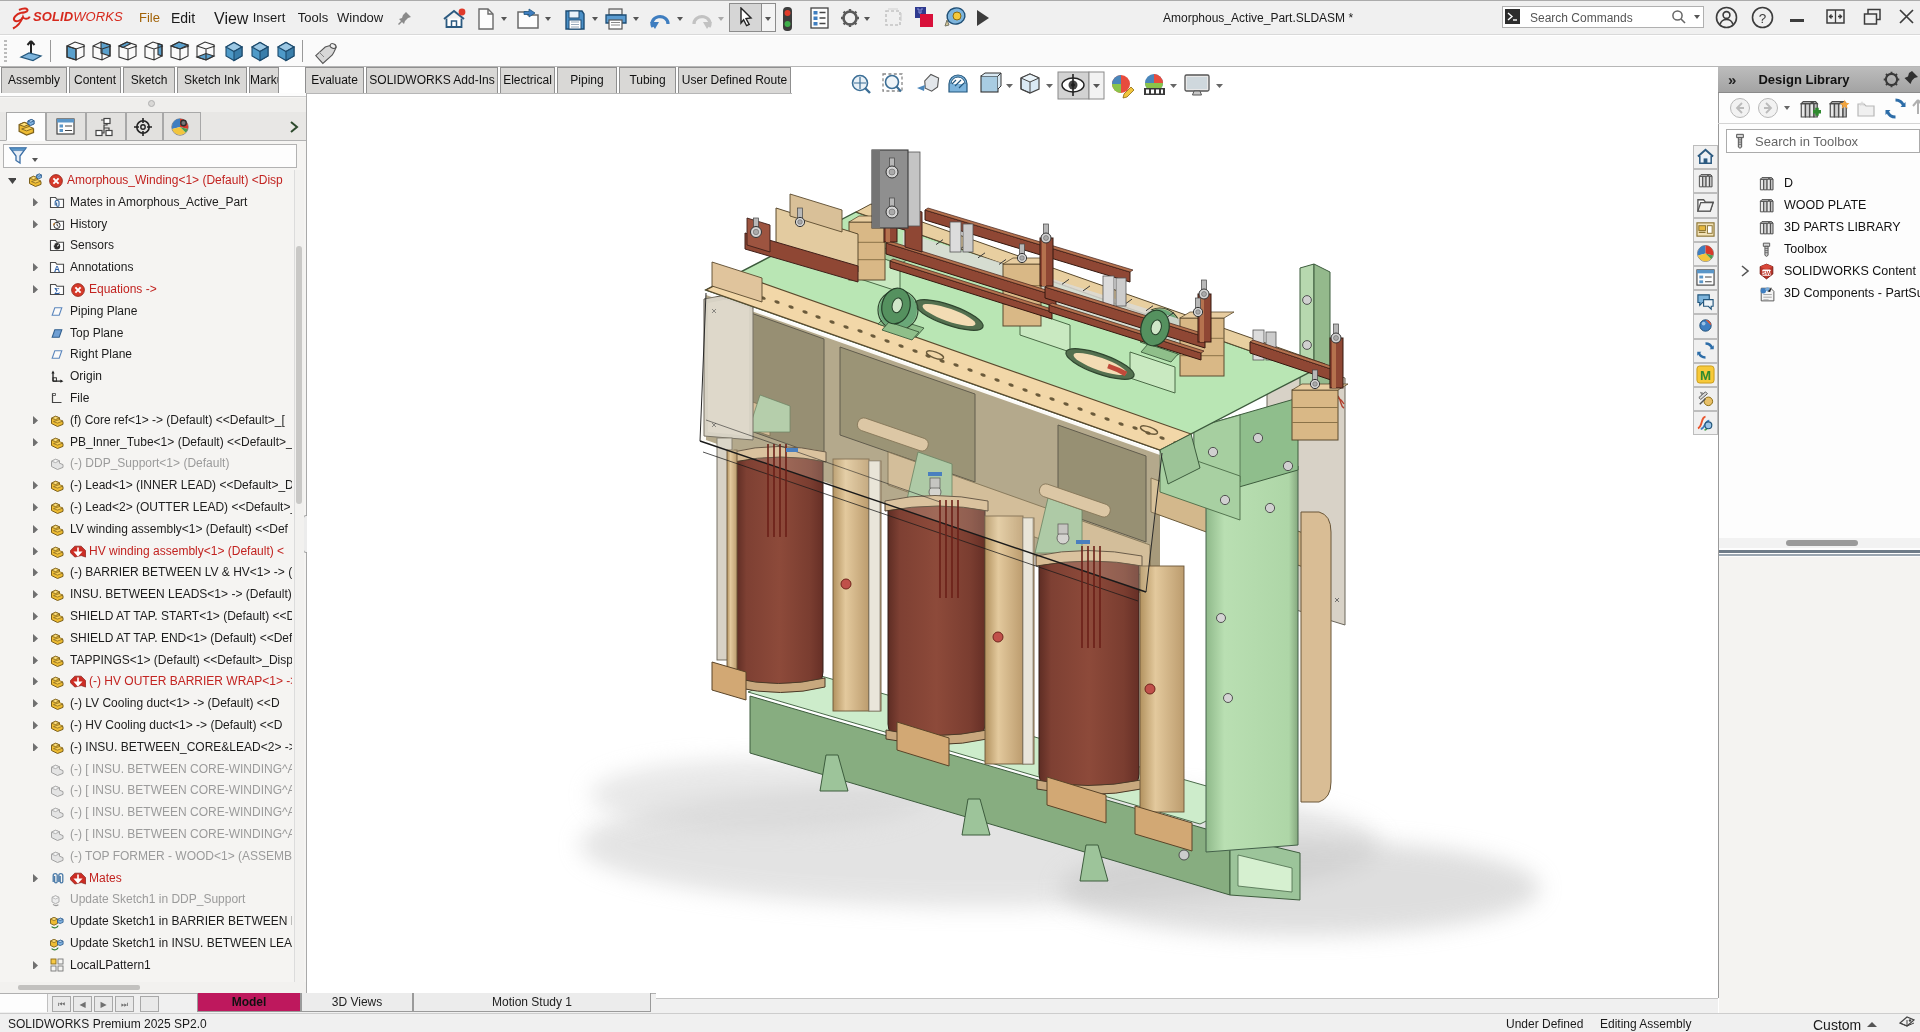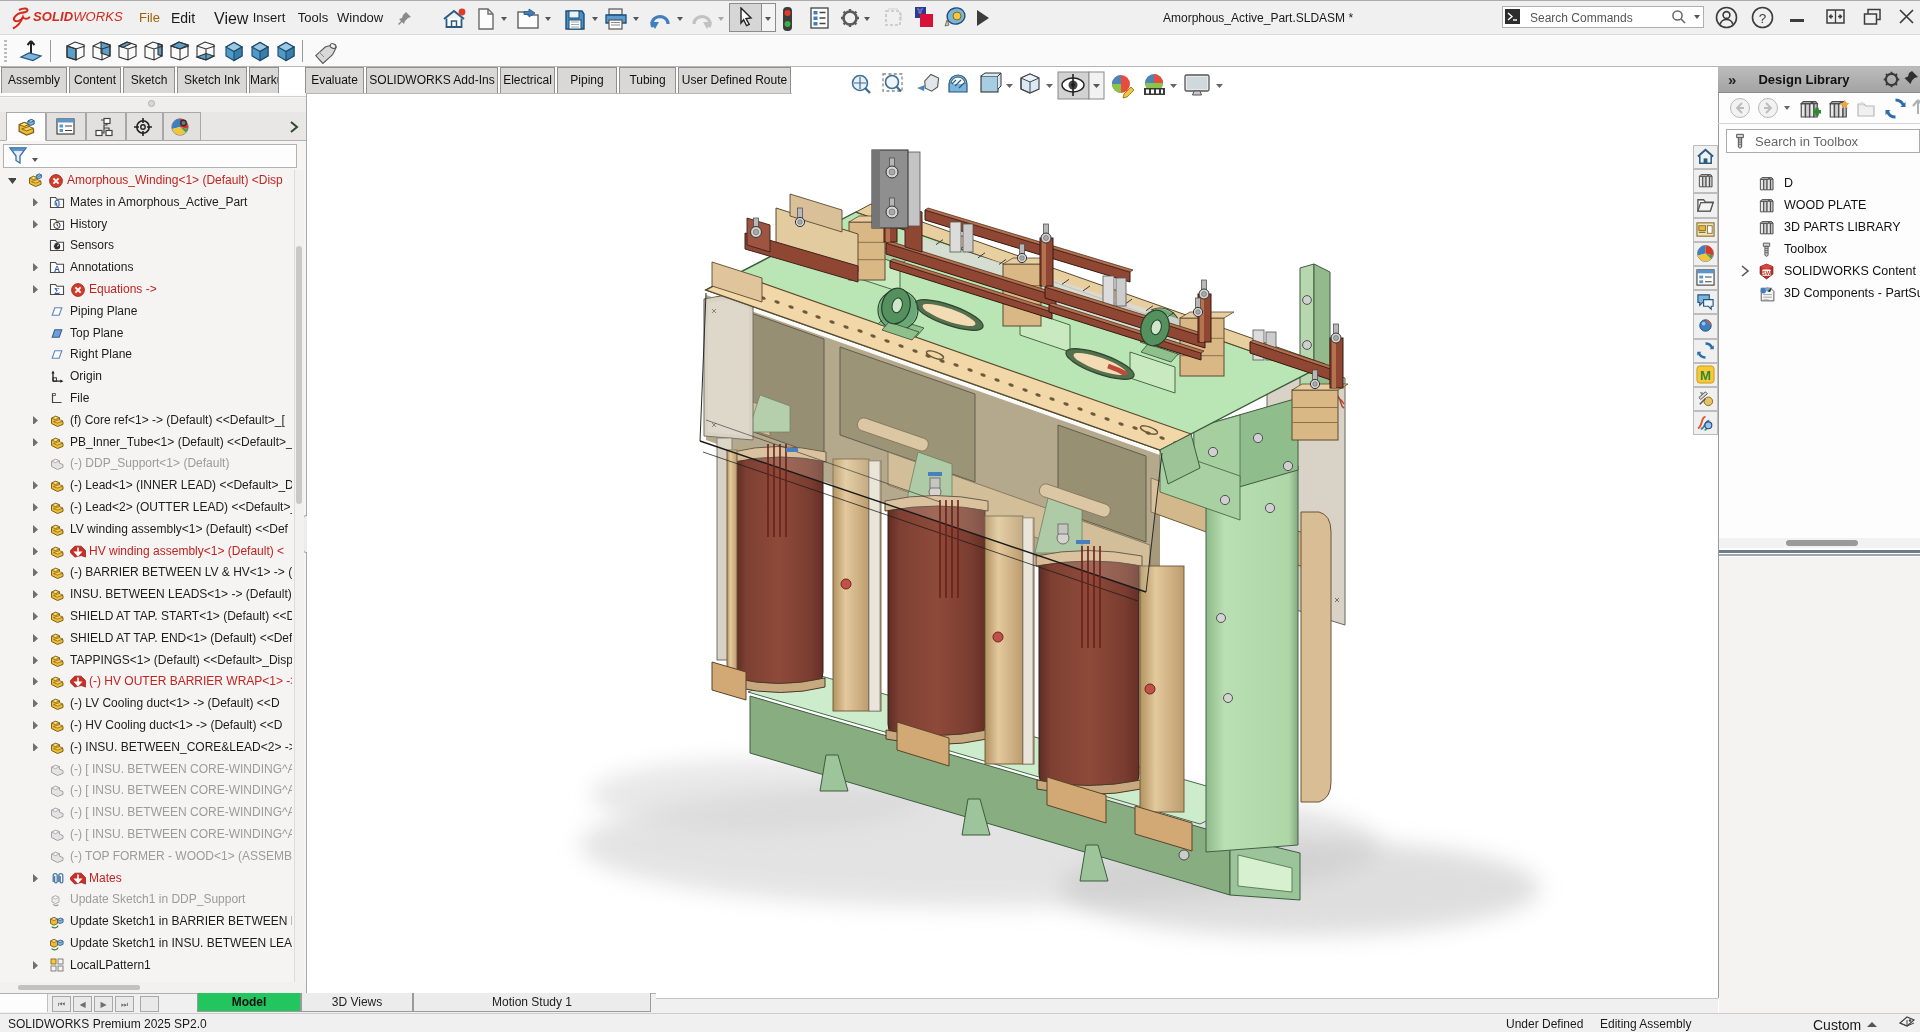--- a/index.html
+++ b/index.html
@@ -1234,21 +1234,21 @@
     </svg>
   </div>
 <div class="abs" style="left:0;top:998px;width:1718px;height:15px;background:#f0f0f0;border-top:1px solid #c4c4c4"></div>
 <div class="abs" style="left:0;top:993px;width:656px;height:20px;background:#f0f0f0;border-top:1px solid #b0b0b0"></div>
 <div class="abs" style="left:0;top:994px;width:48px;height:18px;background:#fdfdfd;border-right:1px solid #c0c0c0"></div>
 <div class="navb" style="left:52px">⏮</div>
 <div class="navb" style="left:73px">◀</div>
 <div class="navb" style="left:94px">▶</div>
 <div class="navb" style="left:115px">⏭</div>
 <div class="abs" style="left:140px;top:996px;width:19px;height:16px;background:#e9e9e9;border:1px solid #a8a8a8"></div>
-<div class="abs" style="left:197px;top:993px;width:104px;height:19px;background:#22c55e;border:1px solid #9a9a9a;border-top:none;font-size:12px;font-weight:bold;text-align:center;line-height:18px;color:#111">Model</div>
+<div class="abs" style="left:197px;top:993px;width:104px;height:19px;background:#be185d;border:1px solid #9a9a9a;border-top:none;font-size:12px;font-weight:bold;text-align:center;line-height:18px;color:#111">Model</div>
 <div class="abs" style="left:301px;top:993px;width:112px;height:19px;background:#ececec;border:1px solid #9a9a9a;border-top:none;font-size:12px;text-align:center;line-height:18px;color:#222">3D Views</div>
 <div class="abs" style="left:413px;top:993px;width:238px;height:19px;background:#ececec;border:1px solid #9a9a9a;border-top:none;font-size:12px;text-align:center;line-height:18px;color:#222">Motion Study 1</div>
 <div class="abs" style="left:0;top:1013px;width:1920px;height:19px;background:#f0f0f0;border-top:1px solid #cdcdcd"></div>
 <div class="t" style="left:8px;top:1017px;font-size:12px;color:#1a1a1a">SOLIDWORKS Premium 2025 SP2.0</div>
 <div class="t" style="left:1506px;top:1017px;font-size:12px;color:#1a1a1a">Under Defined</div>
 <div class="t" style="left:1600px;top:1017px;font-size:12px;color:#1a1a1a">Editing Assembly</div>
 <div class="t" style="left:1813px;top:1017px;font-size:14px;color:#1a1a1a">Custom</div>
 <svg class="abs" style="left:1866px;top:1020px" width="12" height="10">
     <path d="M1 7l5-5 5 5" fill="#555"></path>
   </svg>

